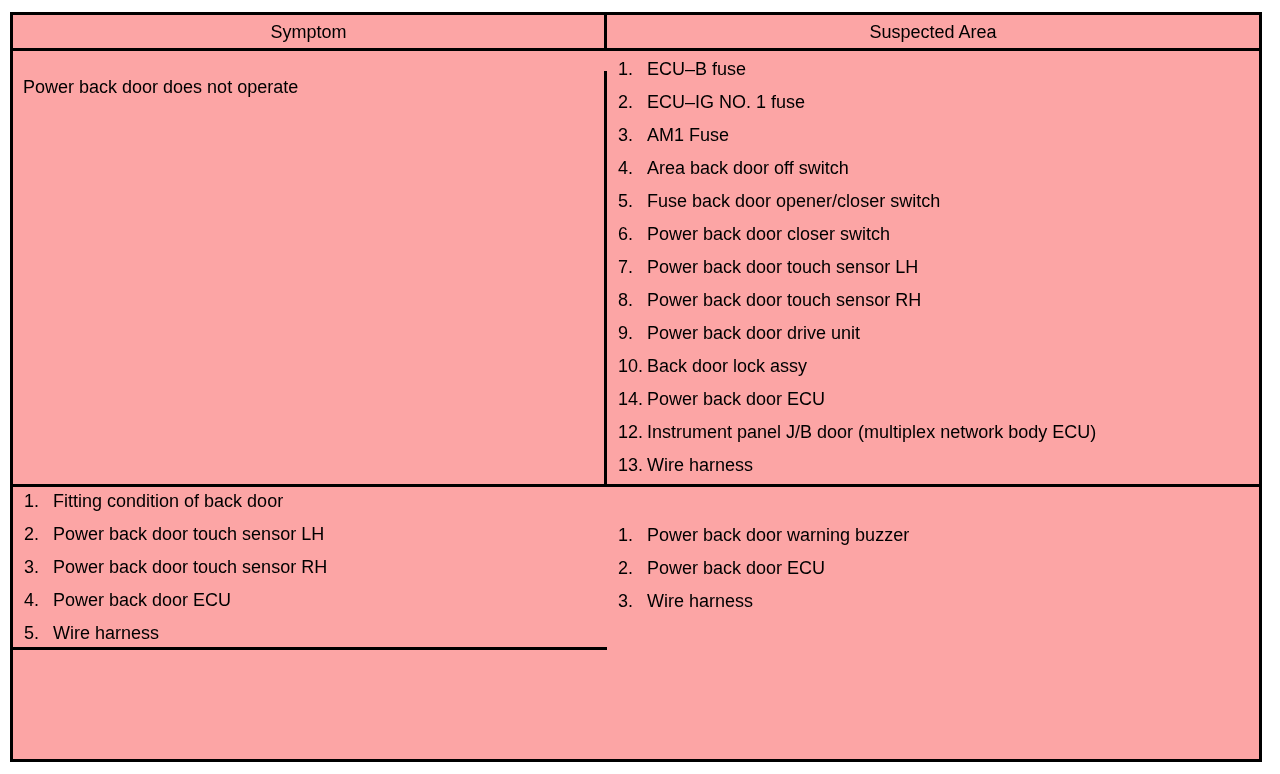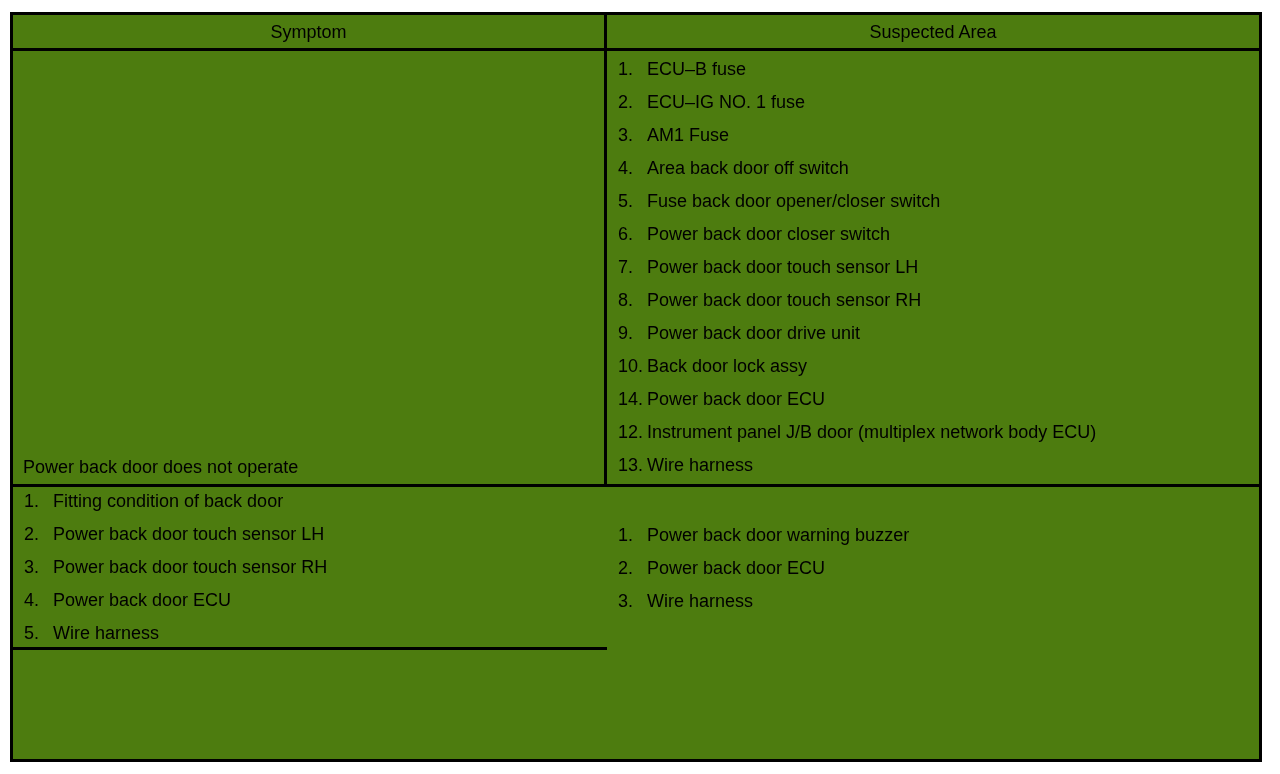--- a/index.html
+++ b/index.html
@@ -14,40 +14,41 @@
   .diag-table {
     position: absolute;
     left: 10px;
     top: 12px;
     width: 1252px;
     height: 750px;
     border: 3px solid #000000;
     display: grid;
     grid-template-columns: 594px 1fr;
     grid-template-rows: 36px 436px 163px 1fr;
-    background: #4d7c0f;
+    background: #fca5a5;
   }
   .cell {
     overflow: hidden;
     font-size: 18px;
   }
   .col-left { border-right: 3px solid #000000; }
   .row-line { border-bottom: 3px solid #000000; }
   .header-cell {
     display: flex;
     align-items: center;
     justify-content: center;
     font-size: 18px;
     line-height: 20px;
   }
   .symptom-cell {
     display: flex;
-    align-items: flex-end;
+    align-items: flex-start;
     padding: 0 12px 0 10px;
     line-height: 33px;
+    margin-top: 20px;
   }
   .symptom-text { white-space: pre-line; }
   .sa-cell {
     display: flex;
     flex-direction: column;
     justify-content: center;
     padding: 0 8px 0 11px;
   }
   .sa-item {
     display: flex;

